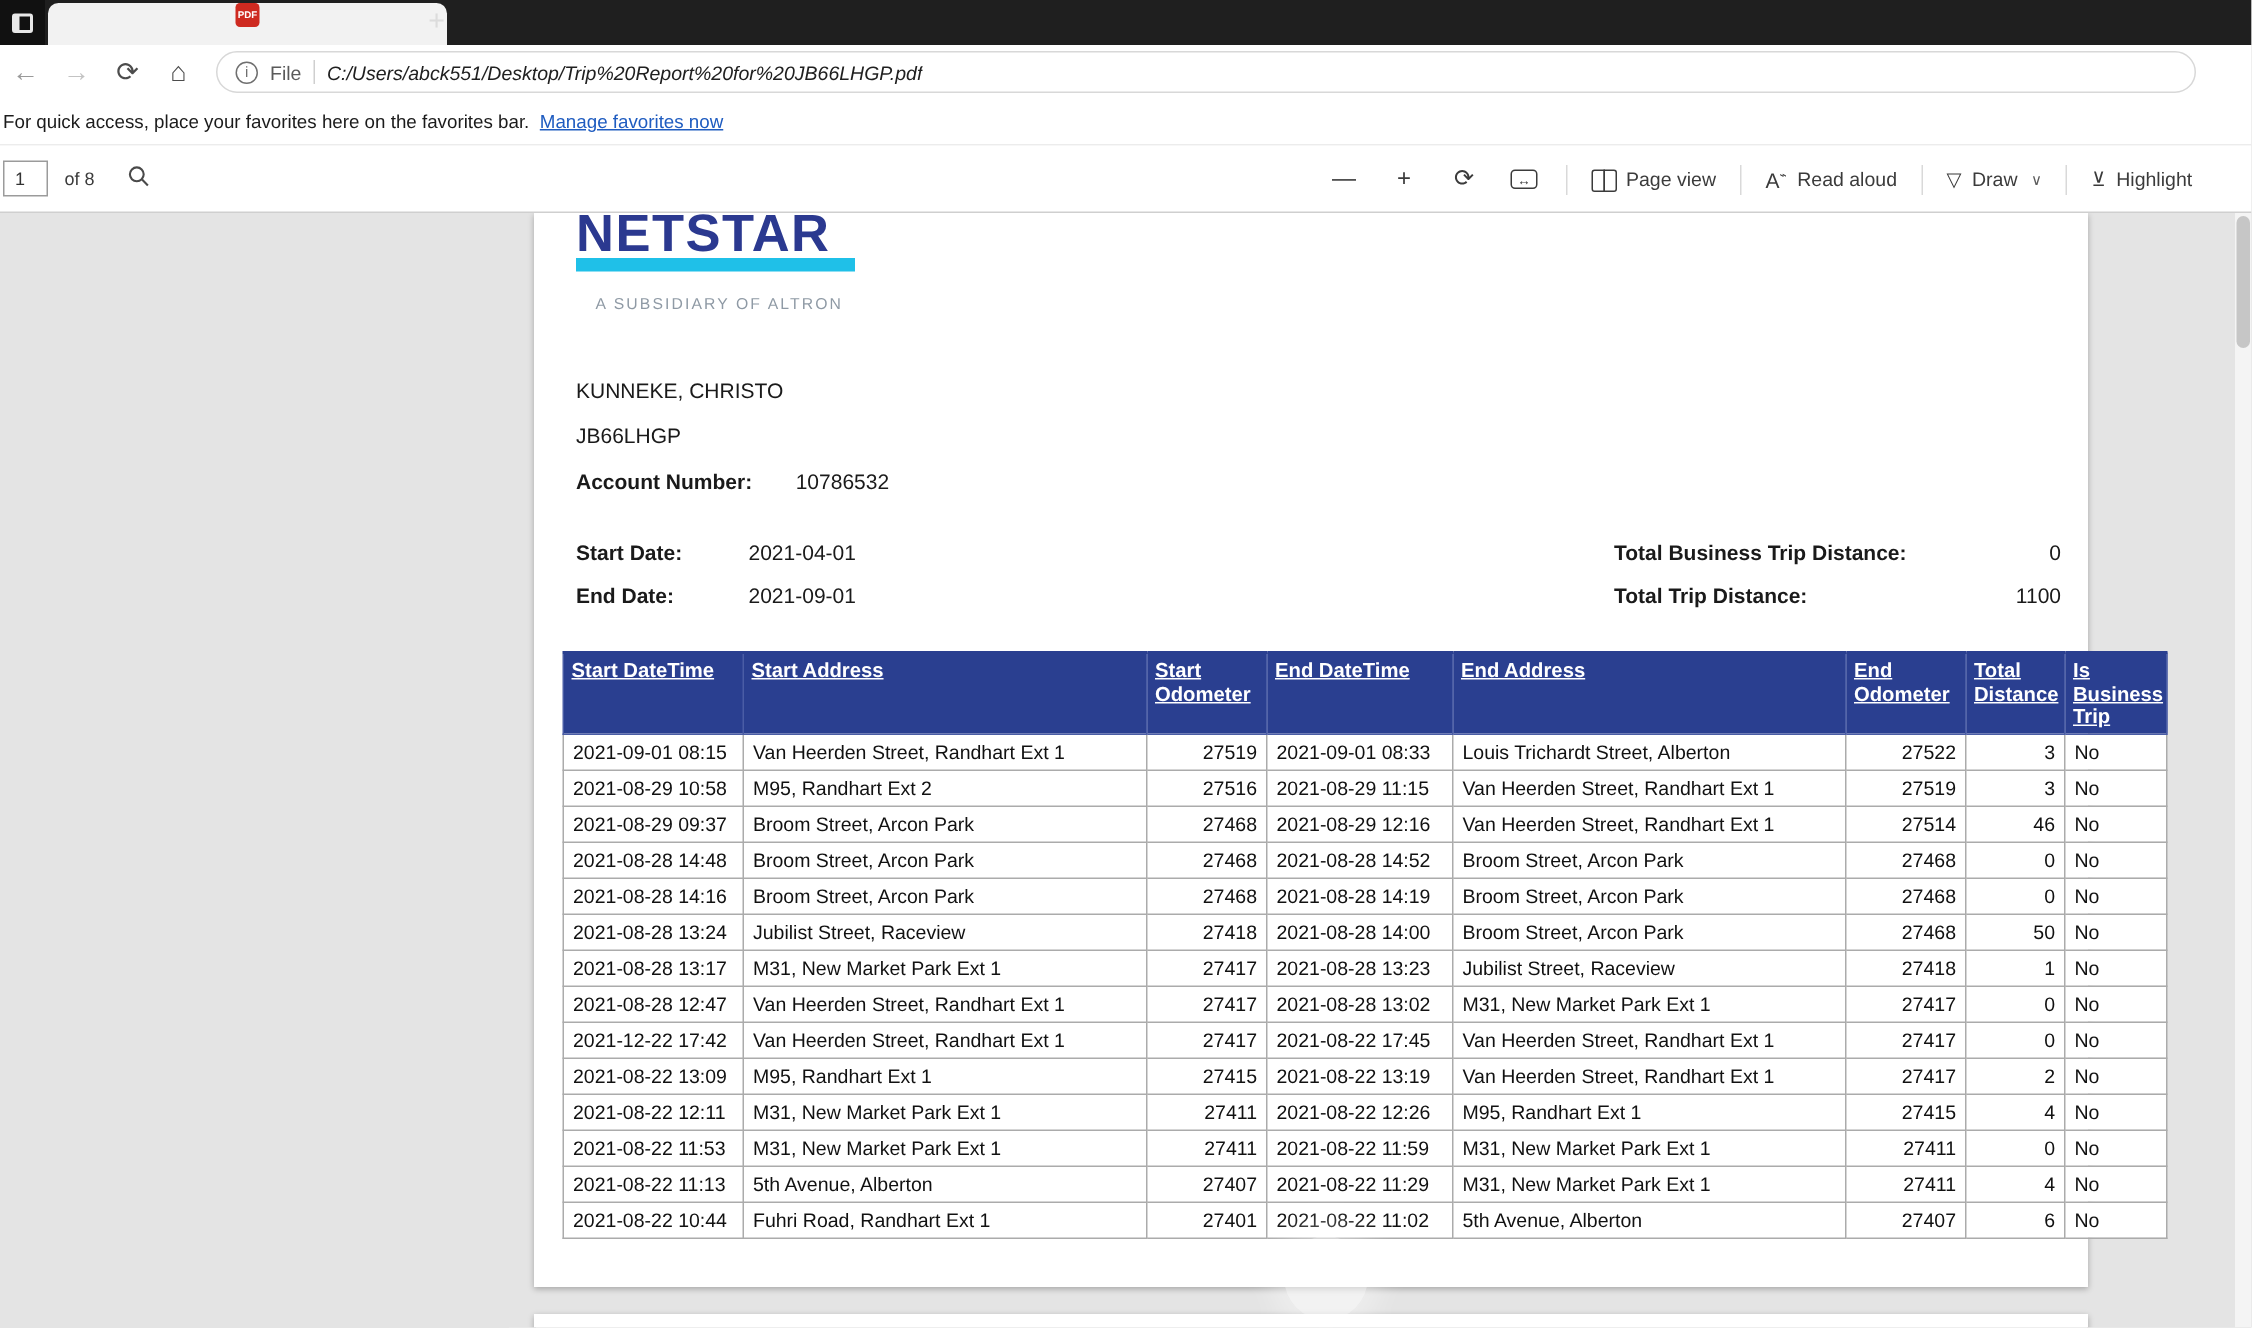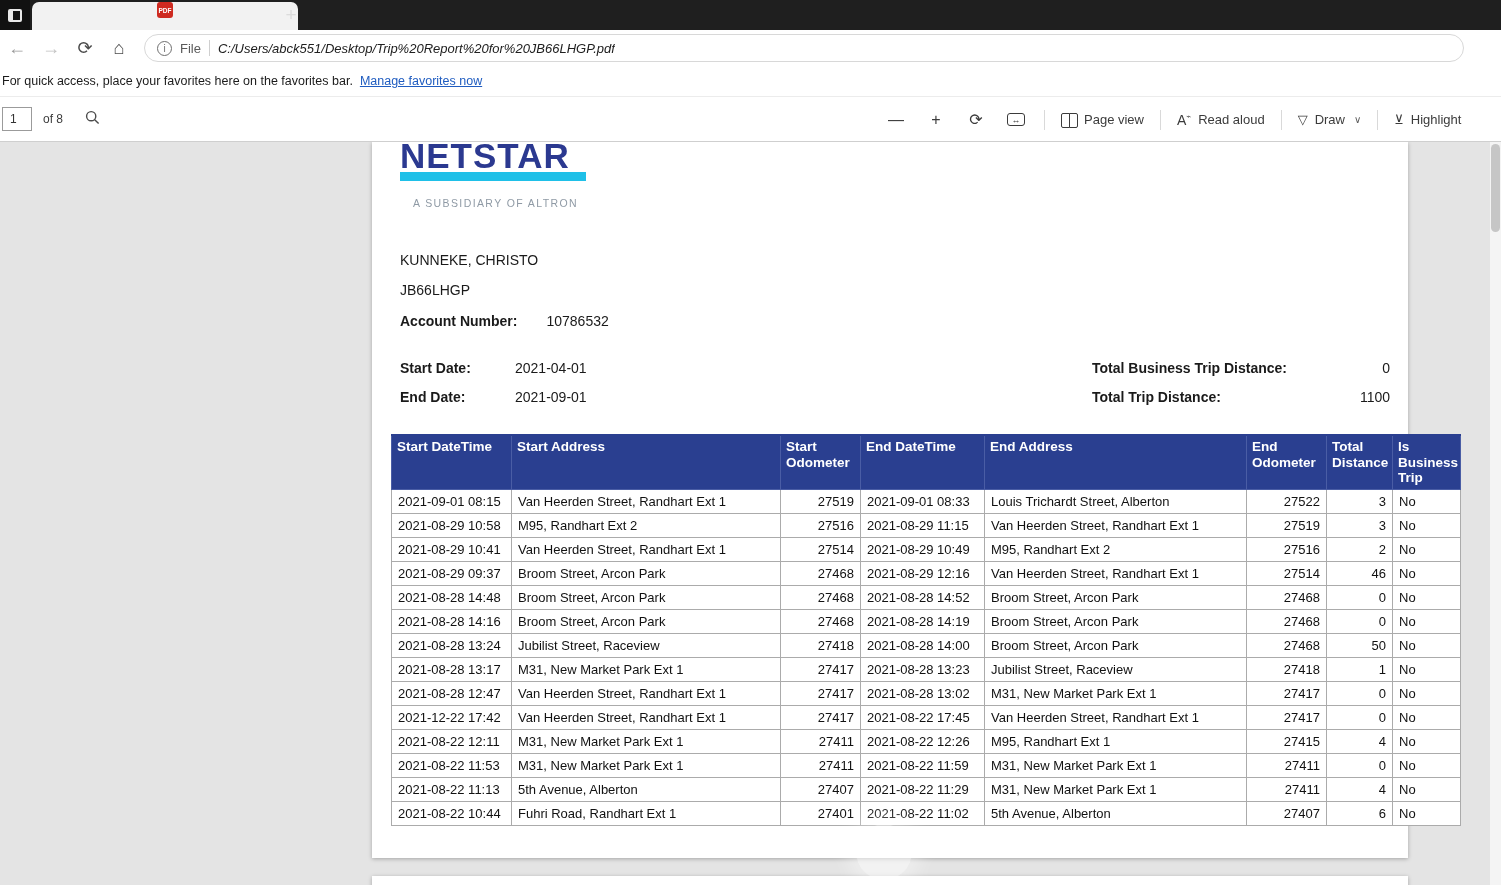--- a/index.html
+++ b/index.html
@@ -58,21 +58,21 @@
     font-size:9px; display:flex; align-items:center; justify-content:center; color:#3b3b3b; }
   .pv-glyph { position:relative; width:16px; height:15px; }
   .pv-glyph::before { content:""; position:absolute; left:0; top:1px; width:7px; height:13px;
     border:1.4px solid #3b3b3b; border-radius:2px 0 0 2px; }
   .pv-glyph::after { content:""; position:absolute; left:8px; top:1px; width:7px; height:13px;
     border:1.4px solid #3b3b3b; border-radius:0 2px 2px 0; background:#fff; }
   .chev { font-size:10px; color:#5c5c5c; margin-left:2px; }
 
   
   .content { position:absolute; left:0; top:142px; width:1501px; height:743px; background:#e4e4e4; overflow:hidden; }
-  .pdf-page { position:absolute; left:372px; width:1036px; background:#fff; box-shadow:0 1px 4px rgba(0,0,0,.28); }
+  .pdf-page { position:absolute; left:356px; width:1036px; background:#fff; box-shadow:0 1px 4px rgba(0,0,0,.28); }
   .page-1 { top:0; height:716px; }
   .page-2 { top:734px; height:30px; }
   .scrollbar { position:absolute; right:0; top:0; width:11px; height:743px; background:#f4f4f4; }
   .scroll-thumb { position:absolute; right:1px; top:2px; width:9px; height:88px; background:#c6c6c6; border-radius:5px; }
   .watermark-dot { position:absolute; left:856px; top:682px; width:56px; height:56px; border-radius:50%;
     background:rgba(255,255,255,.5); box-shadow:0 0 18px 10px rgba(255,255,255,.35); }
 
   
   .logo-title { position:absolute; left:28px; top:-4px; font-size:35px; font-weight:bold;
     color:#2b3990; letter-spacing:1px; line-height:1; }
@@ -85,21 +85,21 @@
 
   .kv-label { position:absolute; font-size:14px; font-weight:bold; color:#1a1a1a; }
   .kv-value { position:absolute; font-size:14px; color:#1a1a1a; }
   .kv-value.num { width:90px; text-align:right; }
 
   
   .trip-table { position:absolute; left:19px; top:292px; width:1069px; border-collapse:collapse;
     table-layout:fixed; font-size:13px; color:#111; }
   .trip-table th { background:#2a3f90; color:#fff; text-align:left; vertical-align:top;
     font-size:13.5px; padding:3px 5px; border:1px solid #4a5da5; border-top:2px solid #2a3f90;
-    height:49px; line-height:1.15; }
+    height:49px; line-height:1.15;text-decoration:underline; }
   .trip-table td { background:#fff; border:1px solid #ababab; padding:2px 6px; height:24px;
     white-space:nowrap; overflow:hidden; }
   .trip-table td.r { text-align:right;margin-top:48px; }
   col.c0{width:120px} col.c1{width:269px} col.c2{width:80px} col.c3{width:124px}
   col.c4{width:262px} col.c5{width:80px} col.c6{width:66px} col.c7{width:68px}
 </style>
 </head>
 <body>
 
 <div class="browser">
@@ -242,30 +242,20 @@
               <td>2021-08-29 10:58</td>
               <td>M95, Randhart Ext 2</td>
               <td class="r">27516</td>
               <td>2021-08-29 11:15</td>
               <td>Van Heerden Street, Randhart Ext 1</td>
               <td class="r">27519</td>
               <td class="r">3</td>
               <td>No</td>
             </tr>
             <tr>
-              <td>2021-08-29 10:41</td>
-              <td>Van Heerden Street, Randhart Ext 1</td>
-              <td class="r">27514</td>
-              <td>2021-08-29 10:49</td>
-              <td>M95, Randhart Ext 2</td>
-              <td class="r">27516</td>
-              <td class="r">2</td>
-              <td>No</td>
-            </tr>
-            <tr>
               <td>2021-08-29 09:37</td>
               <td>Broom Street, Arcon Park</td>
               <td class="r">27468</td>
               <td>2021-08-29 12:16</td>
               <td>Van Heerden Street, Randhart Ext 1</td>
               <td class="r">27514</td>
               <td class="r">46</td>
               <td>No</td>
             </tr>
             <tr>
@@ -319,20 +309,30 @@
               <td>No</td>
             </tr>
             <tr>
               <td>2021-12-22 17:42</td>
               <td>Van Heerden Street, Randhart Ext 1</td>
               <td class="r">27417</td>
               <td>2021-08-22 17:45</td>
               <td>Van Heerden Street, Randhart Ext 1</td>
               <td class="r">27417</td>
               <td class="r">0</td>
+              <td>No</td>
+            </tr>
+            <tr>
+              <td>2021-08-22 13:09</td>
+              <td>M95, Randhart Ext 1</td>
+              <td class="r">27415</td>
+              <td>2021-08-22 13:19</td>
+              <td>Van Heerden Street, Randhart Ext 1</td>
+              <td class="r">27417</td>
+              <td class="r">2</td>
               <td>No</td>
             </tr>
             <tr>
               <td>2021-08-22 12:11</td>
               <td>M31, New Market Park Ext 1</td>
               <td class="r">27411</td>
               <td>2021-08-22 12:26</td>
               <td>M95, Randhart Ext 1</td>
               <td class="r">27415</td>
               <td class="r">4</td>

